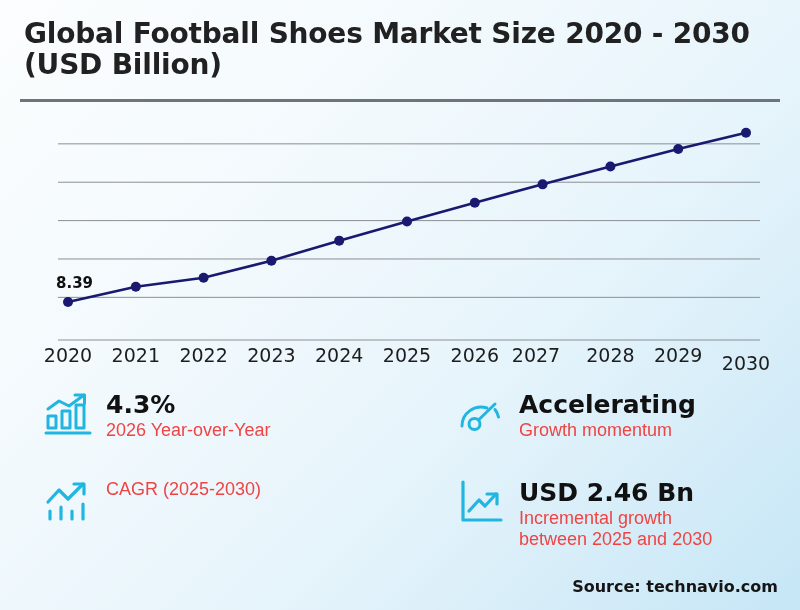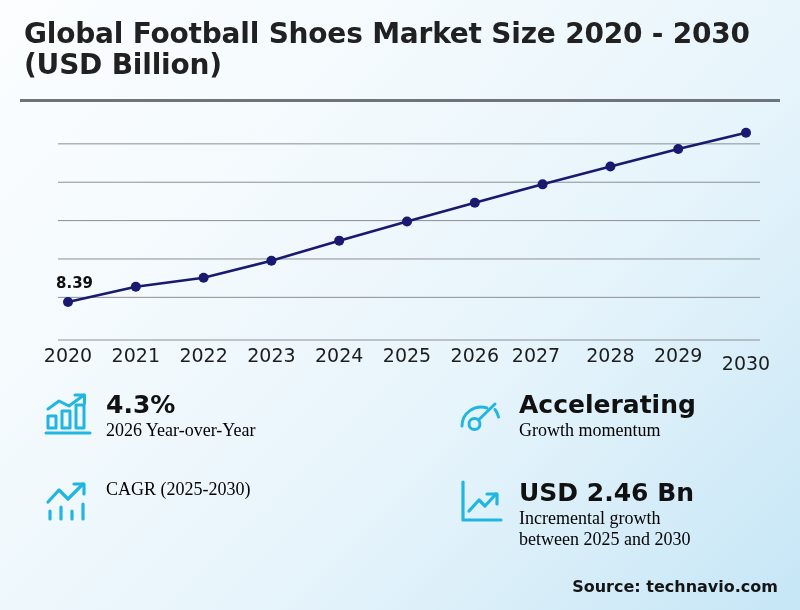--- a/index.html
+++ b/index.html
@@ -117,24 +117,24 @@
   }
   .stat-value {
     font-family: "DejaVu Sans", sans-serif;
     font-weight: bold;
     font-size: 25px;
     line-height: 1.1;
     color: #111111;
     white-space: nowrap;
   }
   .stat-label {
-    font-family: Liberation Serif, serif;
+    font-family: Liberation Sans, sans-serif;
     font-size: 18px;
     line-height: 1.22;
-    color: #000000;
+    color: #ef4444;
     white-space: pre-line;
   }
 
   
   .source {
     position: absolute;
     right: 22px;
     bottom: 14px;
     font-family: "DejaVu Sans", sans-serif;
     font-weight: bold;

